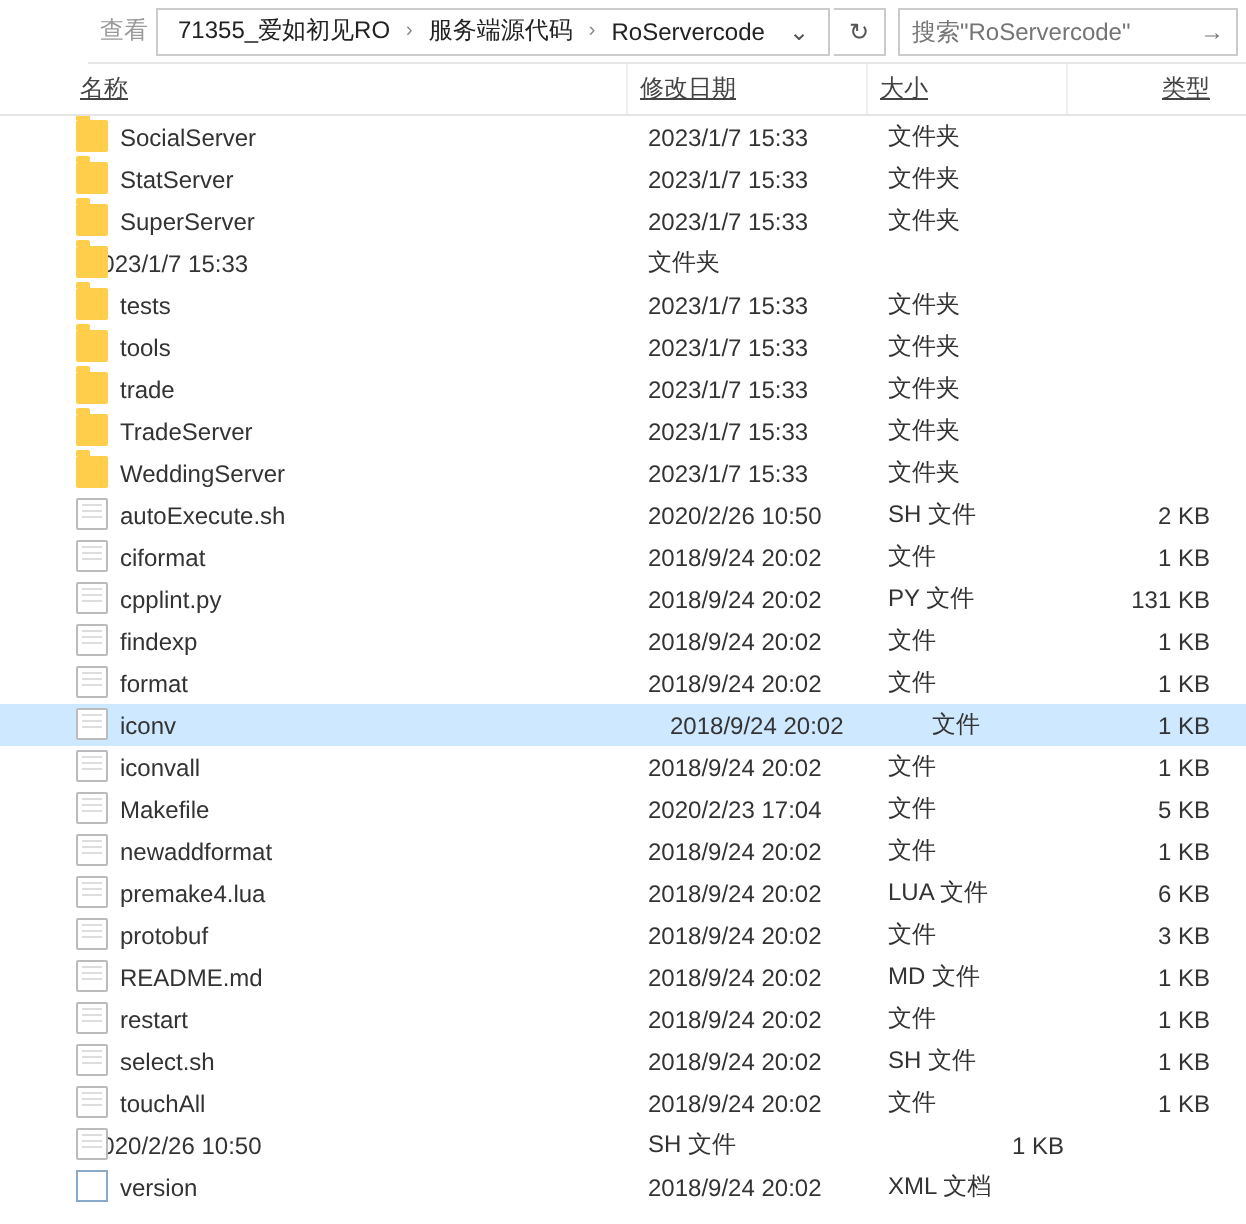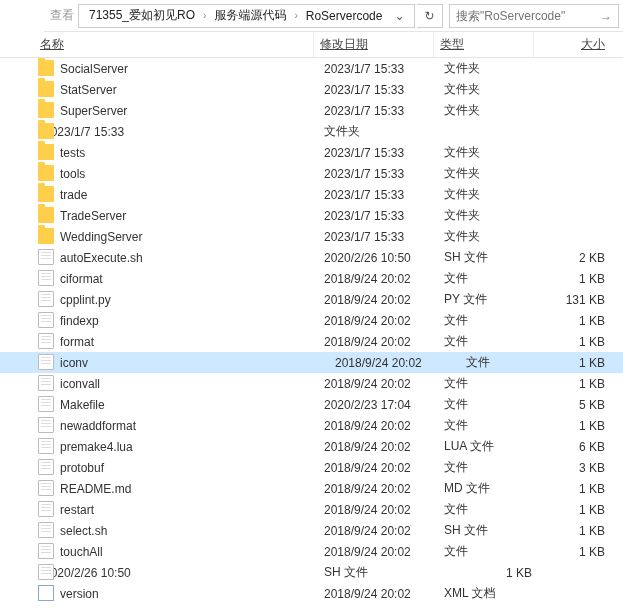--- a/index.html
+++ b/index.html
@@ -53,22 +53,22 @@
   </div>
   <div class="search-box">
     <input placeholder="搜索&quot;RoServercode&quot;" style="">
     <span class="go">→</span>
   </div>
 </div>
 
 <div class="columns">
   <div class="col">名称</div>
   <div class="col">修改日期</div>
+  <div class="col">大小</div>
   <div class="col">类型</div>
-  <div class="col">大小</div>
 </div>
 
 <div class="file-list" id="file-list">
     <div class="row">
       <span class="icon folder"></span>
       <div class="cell name">SocialServer</div>
       <div class="cell">2023/1/7 15:33</div>
       <div class="cell">文件夹</div>
       <div class="cell size"></div>
     </div>

